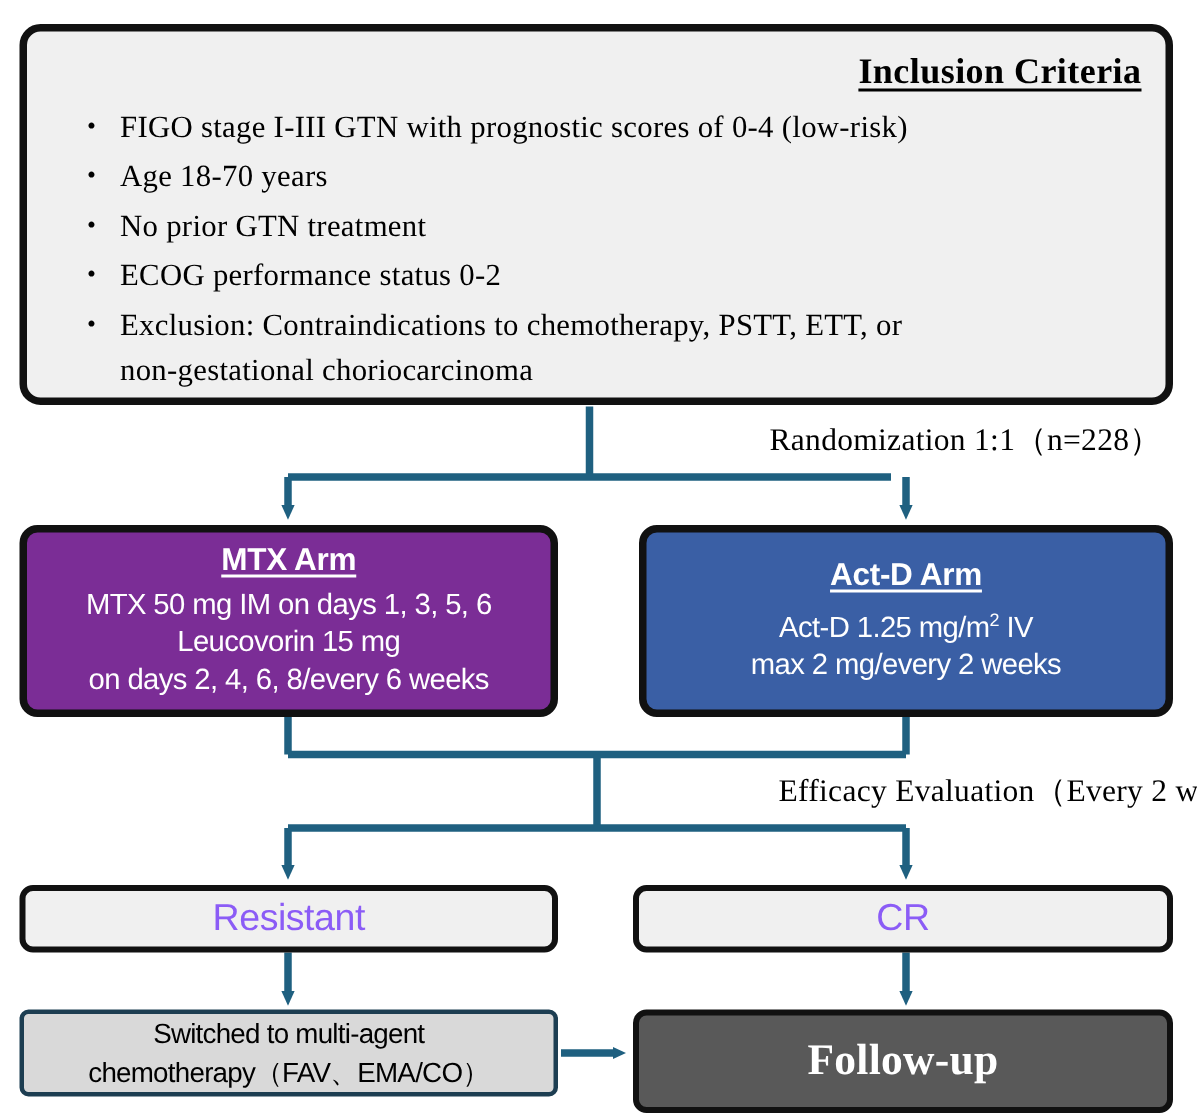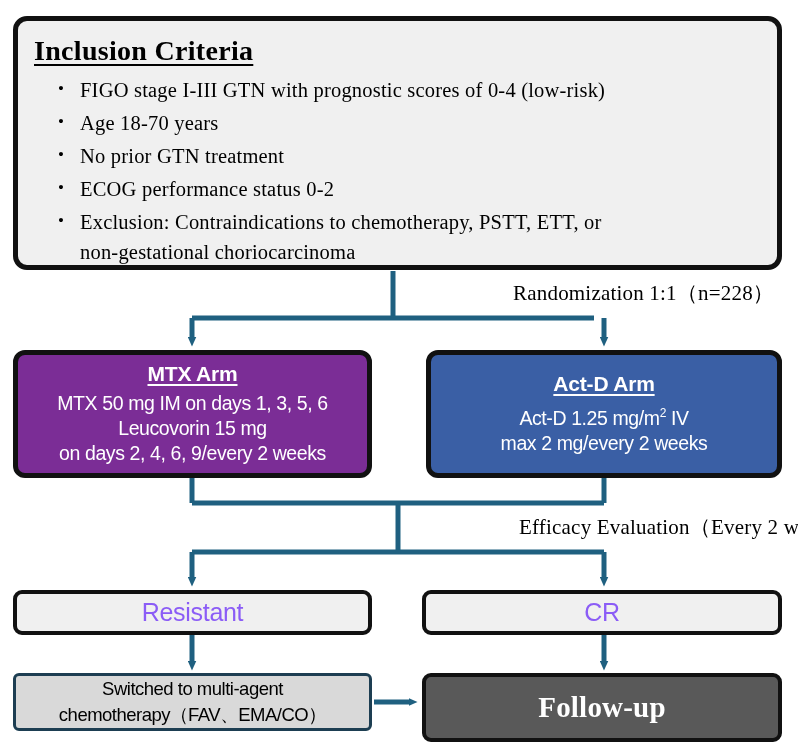--- a/index.html
+++ b/index.html
@@ -35,24 +35,24 @@
     height: 254px;
     background: #f0f0f0;
     border: 5px solid #111111;
     border-radius: 14px;
     align-items: stretch;
     justify-content: flex-start;
     padding: 10px 16px 8px 16px;
   }
   #inclusion-title {
     font-family: "Liberation Serif", serif;
-    font-size: 28px;
+    font-size: 24px;
     font-weight: bold;
     color: #000000;
-    text-align: left;
+    text-align: right;
     text-decoration: underline;
     text-underline-offset: 4px;
     margin: 4px 0 8px 0;
     letter-spacing: 0.3px;
   }
   .criteria-list {
     list-style: none;
     margin: 0;
     padding: 0 0 0 24px;
   }
@@ -272,21 +272,21 @@
     </ul>
   </div>
 
   <div class="edge-label" id="randomization-label">Randomization 1:1（n=228）</div>
   <div class="edge-label" id="efficacy-label">Efficacy Evaluation（Every 2 w）</div>
 
   <div class="box" id="mtx-arm-box">
     <div class="arm-title">MTX Arm</div>
     <div class="arm-line">MTX 50 mg IM on days 1, 3, 5, 6</div>
     <div class="arm-line">Leucovorin 15 mg</div>
-    <div class="arm-line">on days 2, 4, 6, 9/every 2 weeks</div>
+    <div class="arm-line">on days 2, 4, 6, 8/every 6 weeks</div>
   </div>
 
   <div class="box" id="actd-arm-box">
     <div class="arm-title">Act-D Arm</div>
     <div class="arm-line"><span>Act-D 1.25 mg/m</span><sup>2</sup><span> IV</span></div>
     <div class="arm-line">max 2 mg/every 2 weeks</div>
   </div>
 
   <div class="box" id="resistant-box">
     <div class="outcome-label">Resistant</div>

